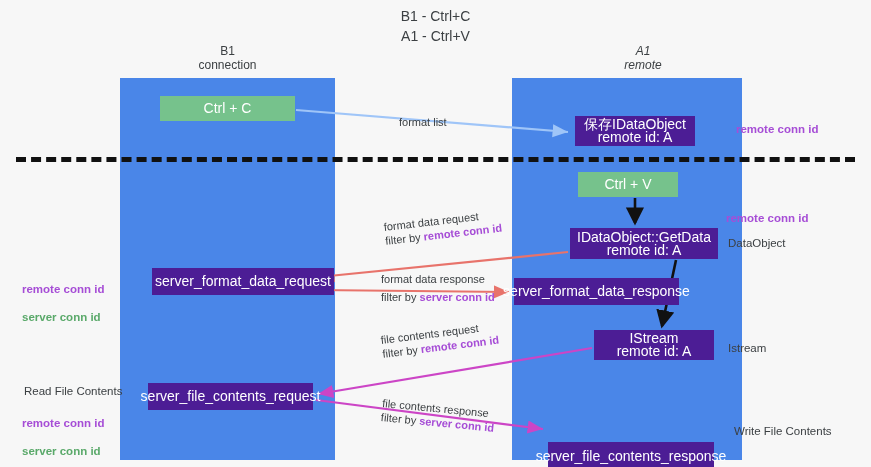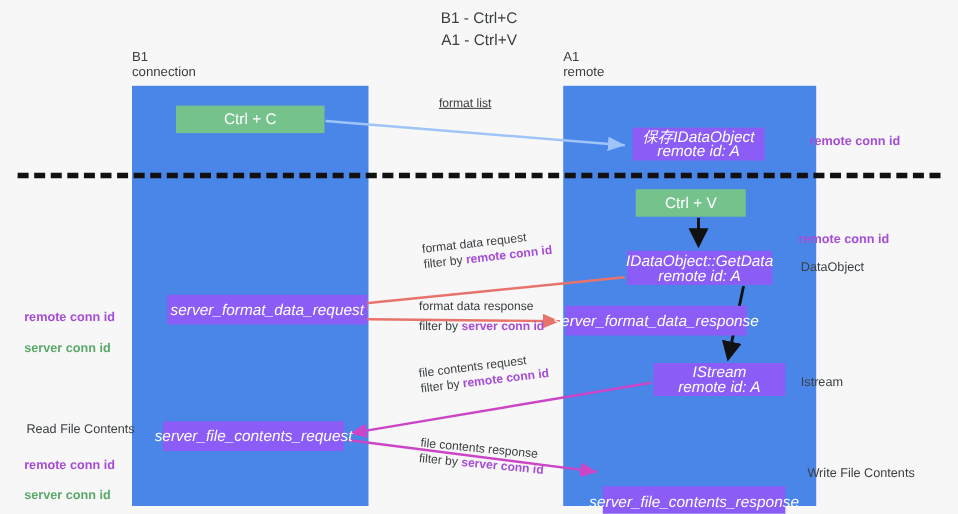--- a/index.html
+++ b/index.html
@@ -16,25 +16,25 @@
 
   
   #title{
     left:0;top:6px;width:871px;text-align:center;
     font-size:14px;line-height:20px;color:#3c4043;
     white-space:pre-line;
   }
 
   
   .lane-head{
-    font-size:12px;line-height:14px;text-align:left;color:#3c4043;
+    font-size:12px;line-height:14px;text-align:center;color:#3c4043;
     white-space:pre-line;
   }
   #head-b1{left:120px;top:44px;width:215px;}
-  #head-a1{left:512px;top:44px;width:230px;}
+  #head-a1{left:528px;top:44px;width:230px;font-style:italic;}
 
   
   .lane{background:#4a86e8;}
   #lane-b1{left:120px;top:78px;width:215px;height:382px;}
   #lane-a1{left:512px;top:78px;width:230px;height:382px;}
 
   
   #separator{
     left:16px;top:157px;width:839px;height:0;
     border-top:5px dashed #111;
@@ -45,26 +45,26 @@
     box-sizing:border-box;
     display:flex;flex-direction:column;
     align-items:center;justify-content:center;
     text-align:center;
     font-size:14px;line-height:13px;
     color:#fff;
     white-space:pre-line;
     padding:2px 4px;
   }
   .green{background:#76c28c;}
-  .orange{background:#8b5cf6;font-style:italic;}
+  .orange{background:#4c1d95;}
 
   #n-ctrlc{left:160px;top:96px;width:135px;height:25px;}
   #n-dataobject{left:575px;top:116px;width:120px;height:30px;}
   #n-ctrlv{left:578px;top:172px;width:100px;height:25px;}
-  #n-getdata{left:570px;top:228px;width:132px;height:31px;}
+  #n-getdata{left:570px;top:228px;width:148px;height:31px;}
   #n-fmtreq{left:152px;top:268px;width:182px;height:27px;}
   #n-fmtresp{left:514px;top:278px;width:165px;height:27px;}
   #n-istream{left:594px;top:330px;width:120px;height:30px;}
   #n-filereq{left:148px;top:383px;width:165px;height:27px;}
   #n-fileresp{left:548px;top:416px;width:166px;height:28px;margin-top:26px;}
 
   
   .side{font-size:11.5px;line-height:14px;white-space:pre-line;}
   .purple{color:#a64dd6;font-weight:bold;}
   .green-t{color:#5aa96a;font-weight:bold;}
@@ -77,21 +77,21 @@
   #s-writefc{left:734px;top:424px;}
   #s-left-ids{left:22px;top:268px;}
   #s-readfc{left:24px;top:384px;}
   #s-left-ids2{left:22px;top:402px;}
 
   
   .elabel{font-size:11px;line-height:14px;color:#3c4043;white-space:nowrap;}
   .elabel .k{font-weight:bold;}
   .rot{transform-origin:left top;}
 
-  #l-formatlist{left:399px;top:87px;text-decoration:underline;}
+  #l-formatlist{left:399px;top:115px;}
 
   #l-fmtreq{left:383px;top:220px;transform:rotate(-6.5deg);}
   #l-fmtresp{left:381px;top:272px;}
   #l-filereq{left:380px;top:333px;transform:rotate(-7deg);}
   #l-fileresp{left:383px;top:396px;transform:rotate(5.5deg);}
 
   svg#edges{position:absolute;left:0;top:0;width:871px;height:467px;pointer-events:none;}
 </style>
 </head>
 <body>

